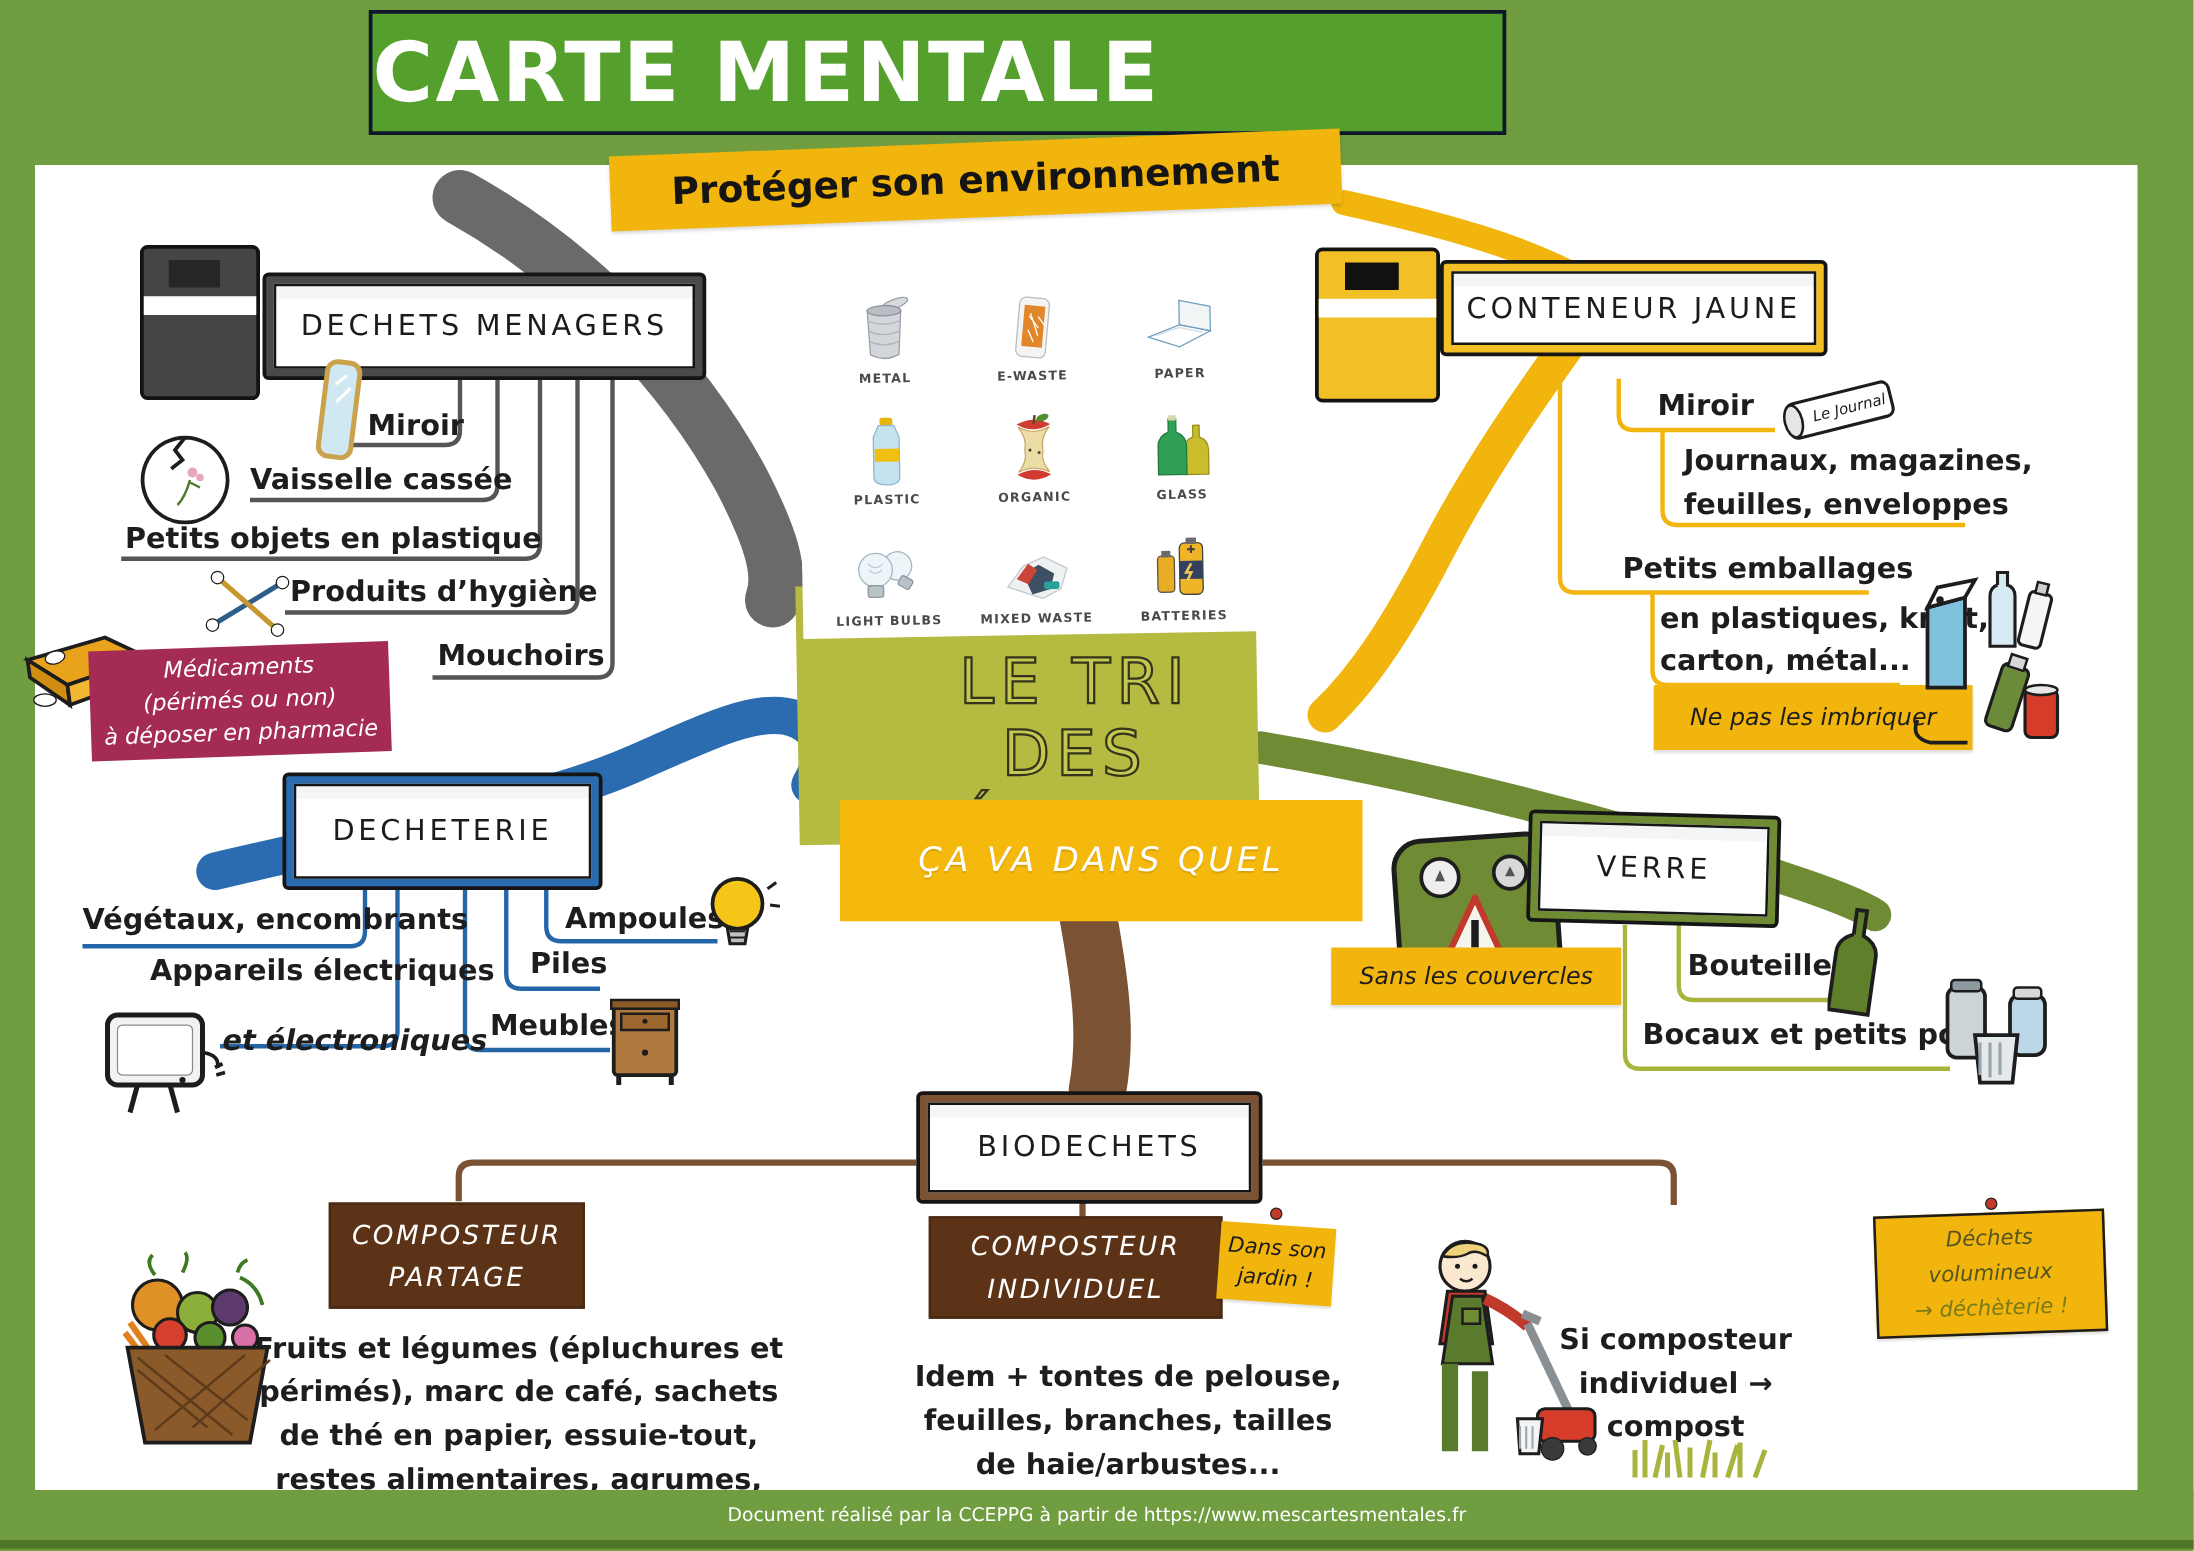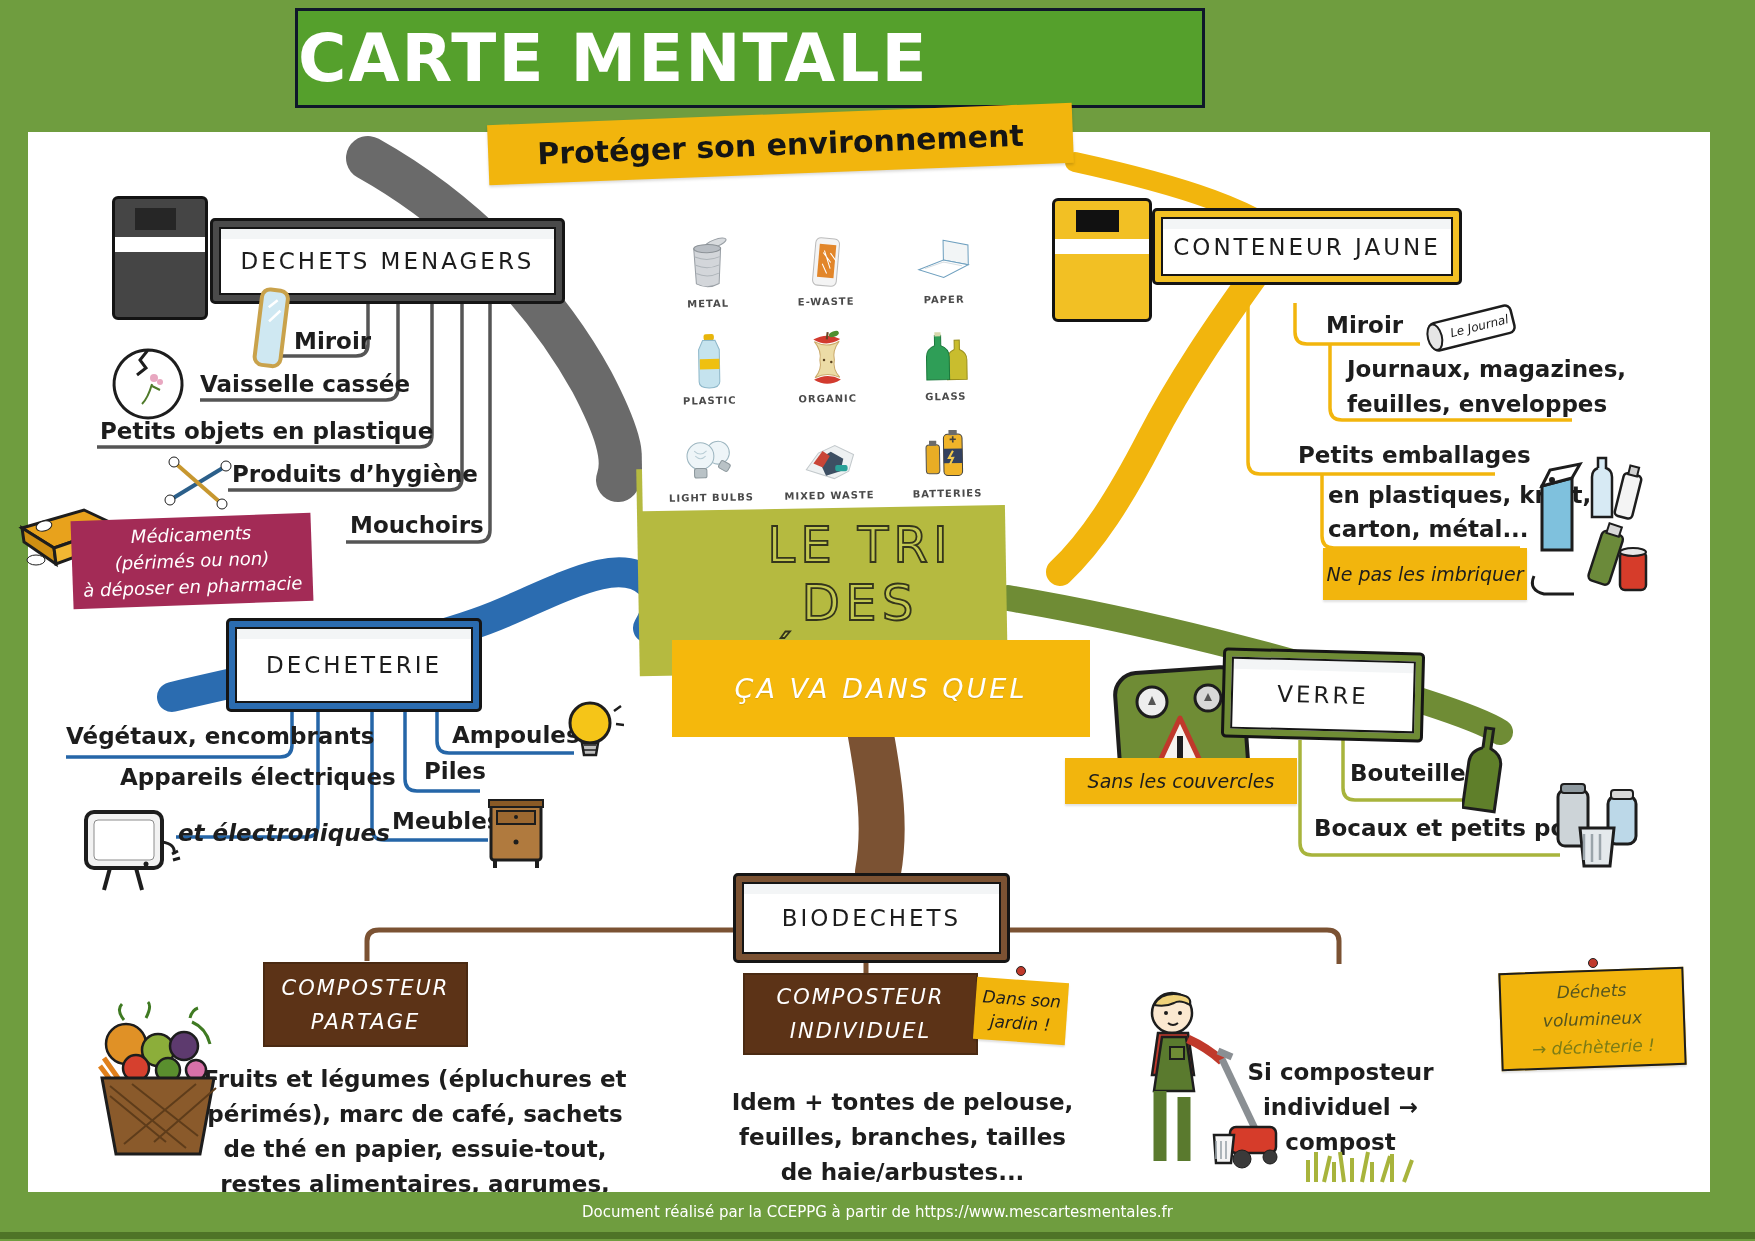--- a/index.html
+++ b/index.html
@@ -291,21 +291,21 @@
   </div>
   <div class="hand-box hb-yellow" style="left:1152px; top:208px; width:310px; height:77px;">
     <div class="hb-in">CONTENEUR JAUNE</div>
   </div>
   <span class="item" style="left:1326px; top:312px;">Miroir</span>
   <span class="item" style="left:1347px; top:356px;">Journaux, magazines,</span>
   <span class="item" style="left:1347px; top:391px;">feuilles, enveloppes</span>
   <span class="item" style="left:1298px; top:442px;">Petits emballages</span>
   <span class="item" style="left:1328px; top:482px;">en plastiques, kraft,</span>
   <span class="item" style="left:1328px; top:516px;">carton, métal...</span>
-  <div class="note-gold" style="left:1323px; top:548px; width:204px; height:52px; font-size:19px;">
+  <div class="note-gold" style="left:1323px; top:548px; width:255px; height:52px; font-size:19px;">
     <span>Ne pas les imbriquer</span>
   </div>
   <svg class="ill" style="left:1422px; top:296px;" width="100" height="66" viewBox="0 0 100 66">
     <g transform="rotate(-14 50 33)">
       <rect x="8" y="18" width="84" height="28" rx="6" fill="#ffffff" stroke="#1d1d1d" stroke-width="2.5"></rect>
       <ellipse cx="12" cy="32" rx="7" ry="13" fill="#e6e6e6" stroke="#1d1d1d" stroke-width="2"></ellipse>
       <text x="28" y="36" font-size="12" font-style="italic" fill="#1d1d1d">Le Journal</text>
     </g>
   </svg>
   <svg class="ill" style="left:1528px; top:440px;" width="120" height="162" viewBox="0 0 120 162">

